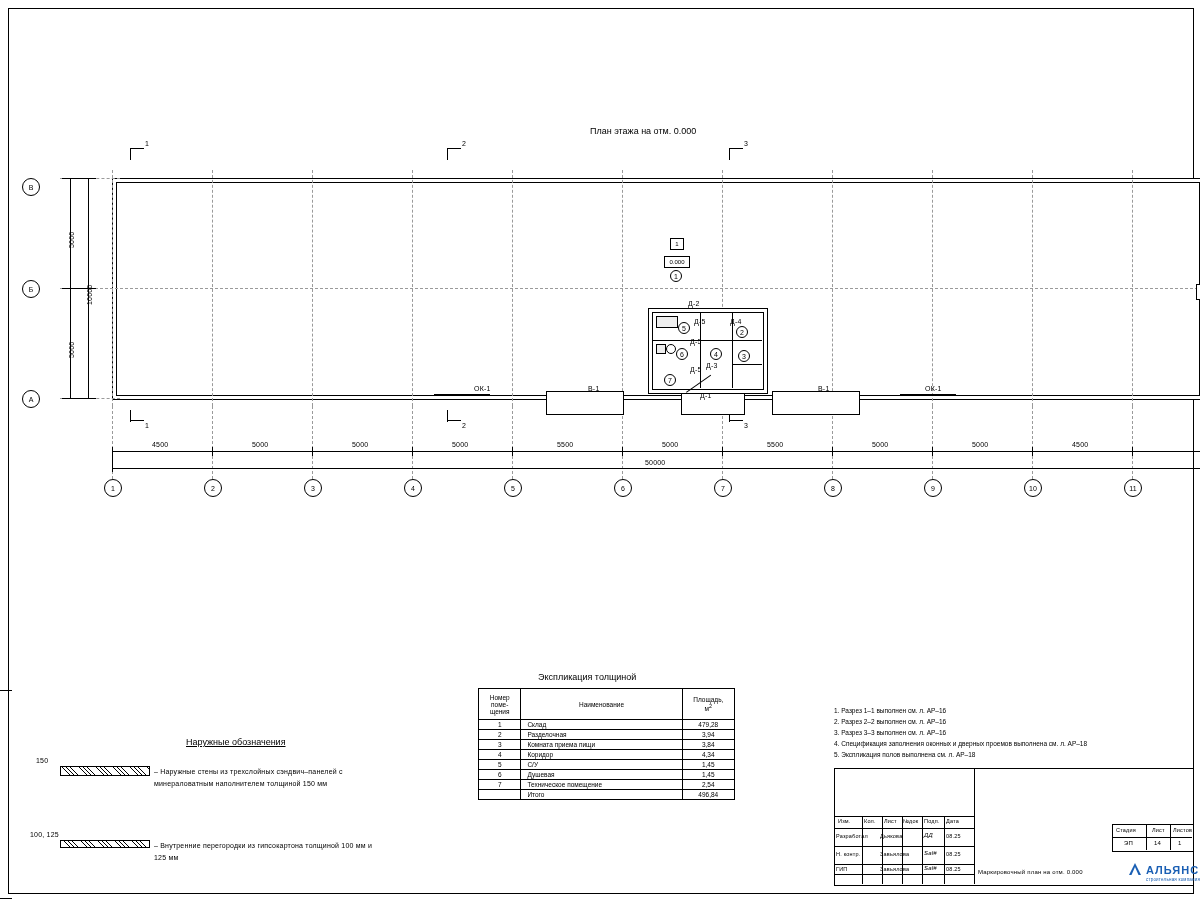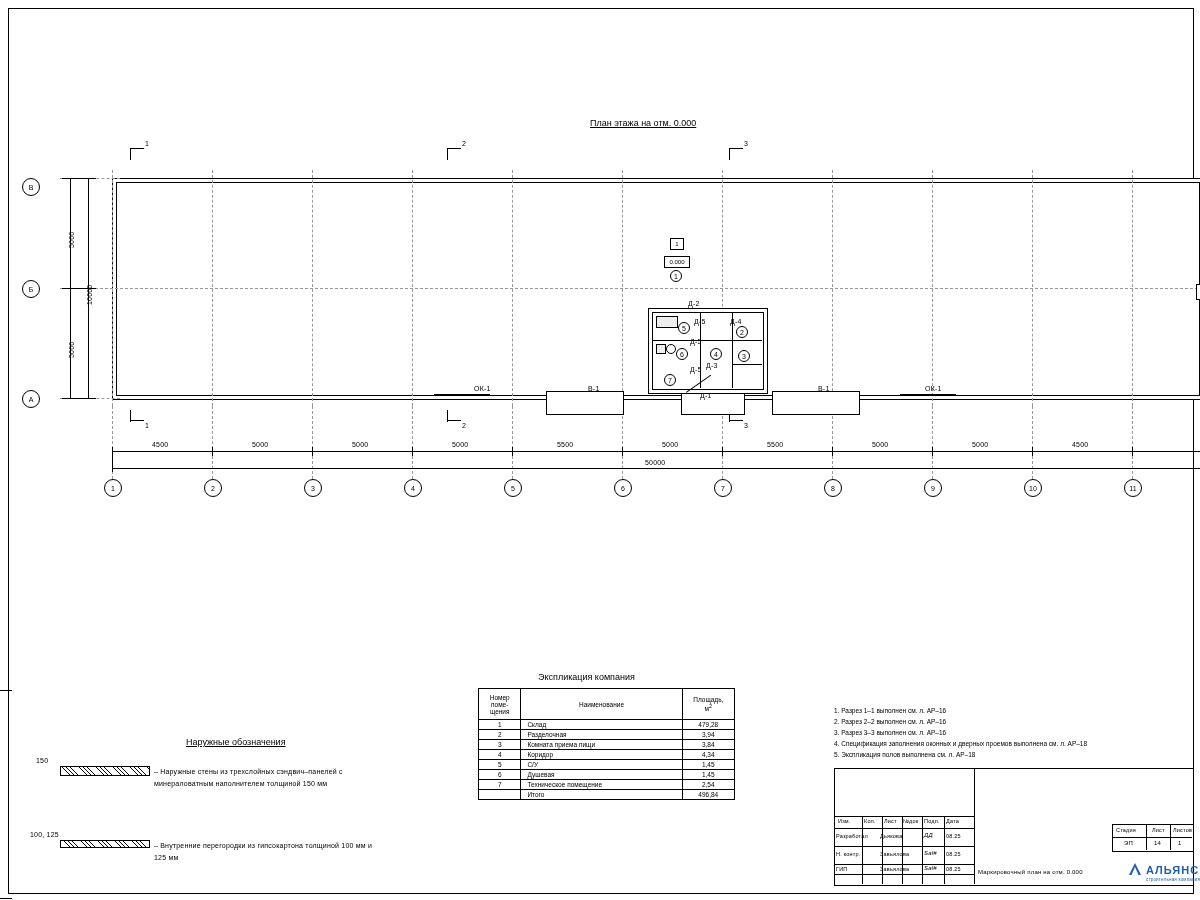--- a/index.html
+++ b/index.html
@@ -26,21 +26,21 @@
 </head>
 <body>
 
 <div id="sheet">
 
   <div class="frame" style="left:8px;top:8px;width:1184px;height:884px;"></div>
 
   <div class="lnh" style="left:0;top:690px;width:12px;"></div>
   <div class="lnh" style="left:0;top:898px;width:12px;"></div>
 
-  <div class="txt9" style="left:590px;top:118px;text-decoration:underline;">План этажа на отм. 0.000</div>
+  <div class="txt9" style="left:590px;top:126px;">План этажа на отм. 0.000</div>
 
   <div class="wall" style="left:112px;top:178px;width:1090px;height:220px;"></div>
   <div class="wall" style="left:116px;top:182px;width:1082px;height:212px;border-color:#000;"></div>
 
   <div class="dash-v" style="left:212px;top:170px;height:236px;"></div>
   <div class="dash-v" style="left:312px;top:170px;height:236px;"></div>
   <div class="dash-v" style="left:412px;top:170px;height:236px;"></div>
   <div class="dash-v" style="left:512px;top:170px;height:236px;"></div>
   <div class="dash-v" style="left:622px;top:170px;height:236px;"></div>
   <div class="dash-v" style="left:722px;top:170px;height:236px;"></div>
@@ -226,21 +226,21 @@
 
   <div class="txt" style="left:688px;top:300px;">Д-2</div>
   <div class="txt" style="left:694px;top:318px;">Д-5</div>
   <div class="txt" style="left:690px;top:338px;">Д-5</div>
   <div class="txt" style="left:690px;top:366px;">Д-5</div>
   <div class="txt" style="left:730px;top:318px;">Д-4</div>
   <div class="txt" style="left:706px;top:362px;">Д-3</div>
   <div class="txt" style="left:700px;top:392px;">Д-1</div>
   <div class="lnh" style="left:686px;top:392px;width:30px;transform:rotate(-35deg);transform-origin:0 0;"></div>
 
-  <div class="txt9" style="left:538px;top:672px;">Экспликация компания</div>
+  <div class="txt9" style="left:538px;top:672px;">Экспликация толщиной</div>
   <table class="tbl" id="explication-table" style="position:absolute;left:478px;top:688px;width:257px;">
     <thead>
       <tr>
         <th style="width:38px;height:28px;">Номер<br>поме-<br>щения</th>
         <th style="width:160px;">Наименование</th>
         <th style="width:48px;">Площадь,<br>м<sup>2</sup></th>
       </tr>
     </thead>
     <tbody id="explication-body">
         <tr>

